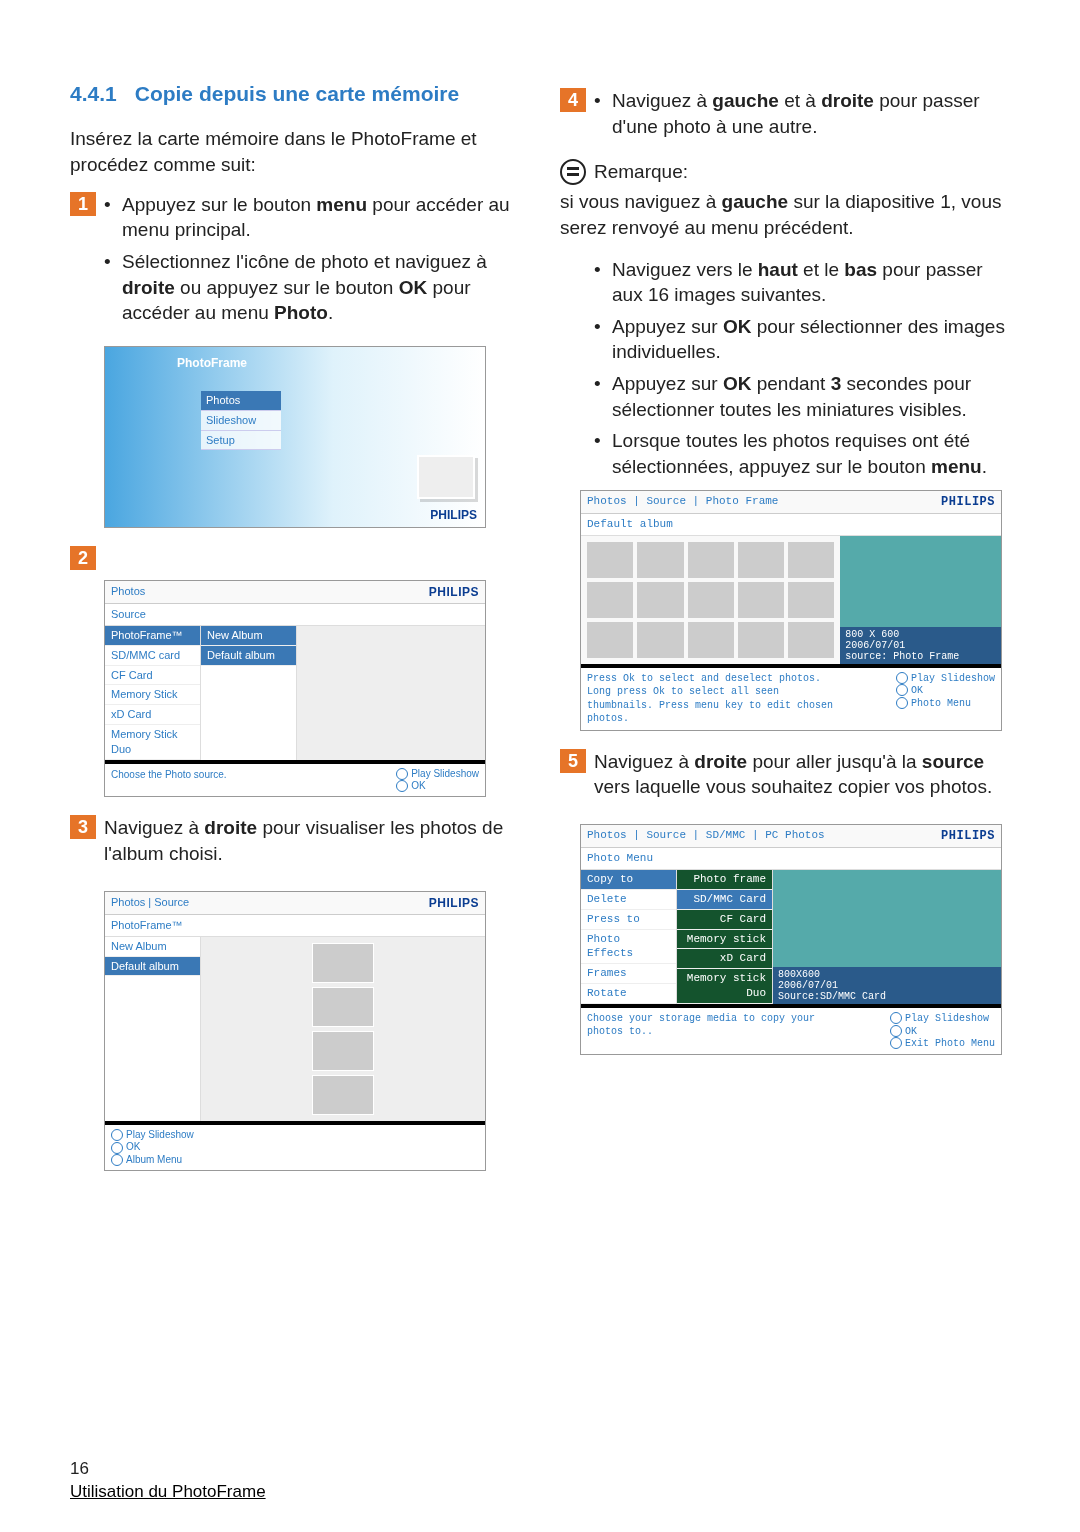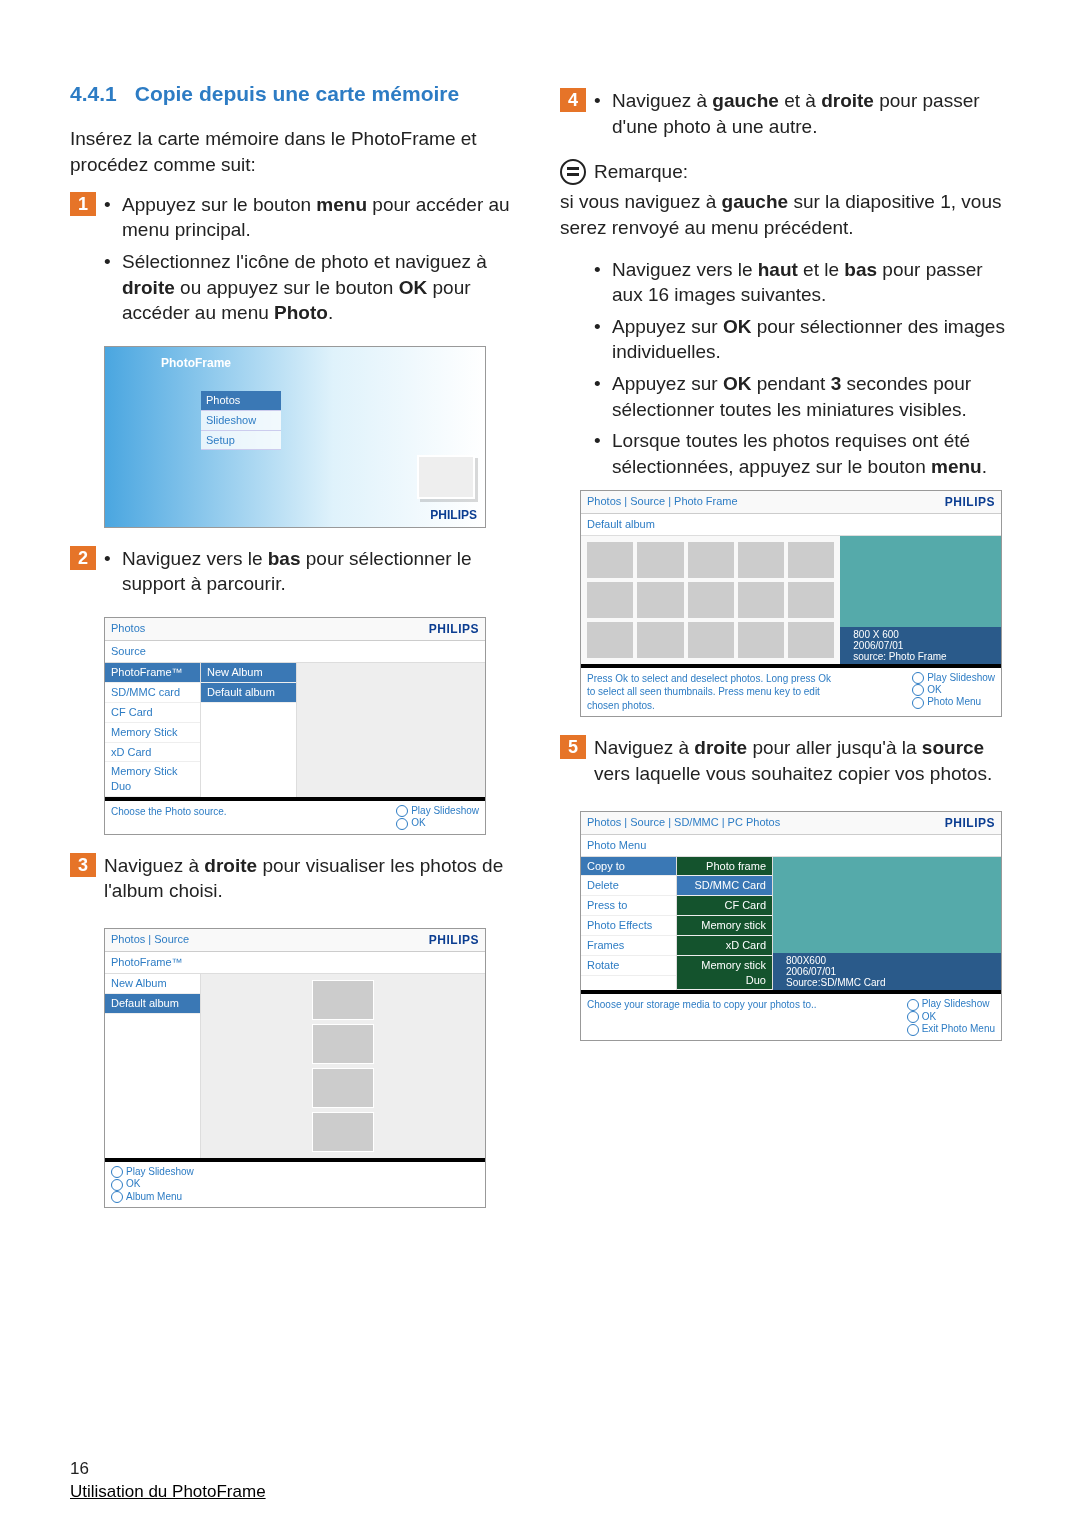--- a/index.html
+++ b/index.html
@@ -95,21 +95,21 @@
   .note-icon::before { top: 6px; }
   .note-icon::after { top: 12px; }
   .screenshot {
     border: 1px solid #999;
     margin: 10px 0 18px 34px;
     width: 380px;
     background: #fff;
     font-size: 11px;
     color: #2d7cc4;
   }
-  .col2 .screenshot { margin-left: 20px; width: 420px;}
+  .col2 .screenshot { margin-left: 20px; width: 420px; font-family: Liberation Mono, monospace;}
   .ss-topbar {
     background: #f9f9f9;
     border-bottom: 1px solid #ccc;
     padding: 3px 6px;
     display: flex;
     justify-content: space-between;
   }
   .ss-brand {
     color: #0b3d91;
     font-weight: bold;
@@ -150,37 +150,37 @@
     background: linear-gradient(90deg,#4aa6e0,#dff2fb 60%,#fff);
     color:#fff;
     position:relative;
   }
   .grad-ss .menu-box{
     position:absolute; left:96px; top:44px; width:80px; background:rgba(255,255,255,0.8);
     color:#2d7cc4; font-size:11px;
   }
   .grad-ss .menu-box div{padding:2px 5px;border-bottom:1px solid #cce;}
   .grad-ss .menu-box .msel{background:#3a78b5;color:#fff;}
-  .grad-ss .title{position:absolute;left:8px;top:8px;font-size:12px;font-weight:bold;padding-left:48px;}
+  .grad-ss .title{position:absolute;left:24px;top:8px;font-size:12px;font-weight:bold;padding-left:48px;}
   .grad-ss .stack{
     position:absolute; right:10px; bottom:28px; width:54px;height:40px;
     background:#eee;border:2px solid #fff; box-shadow:3px 3px 0 rgba(0,0,0,.15);
   }
   .grad-ss .brand{
     position:absolute;right:8px;bottom:4px;color:#0b3d91;font-weight:bold;font-size:12px;
   }
   .thumb-grid {
     display:grid; grid-template-columns:repeat(5,1fr); gap:4px; padding:6px;
     background:#f8f8f8;
   }
   .thumb-grid .th{height:36px;background:#ccc;}
   .bigthumb{position:relative;background:#5aa;}
   .meta-box{
     position:absolute;bottom:0;left:0;right:0;background:#2a5a8a;color:#fff;
-    font-size:10px;padding:2px 13px;line-height:1.1;
+    font-size:10px;padding:2px 5px;line-height:1.1;
   }
   .preview-stack{
     display:flex;flex-direction:column;gap:4px;padding:6px;align-items:center;
   }
   .preview-stack .p{width:60px;height:38px;background:#ccc;border:1px solid #fff;}
   .footer {
     position: absolute;
     bottom: 28px;
     left: 70px;
     right: 70px;
@@ -225,21 +225,20 @@
           </div>
           <div class="stack"></div>
           <div class="brand">PHILIPS</div>
         </div>
       </div>
 
       <div class="step">
         <span class="step-num">2</span>
         <div class="step-body">
           <ul class="bullets">
-            <li><span>Naviguez vers le </span><strong>bas</strong><span> pour sélectionner le support à parcourir.</span></li>
           </ul>
         </div>
       </div>
 
       <div class="screenshot">
         <div class="ss-topbar">
             <span>Photos</span>
             <span class="ss-brand">PHILIPS</span>
           </div>
         <div class="ss-subbar">Source</div>

